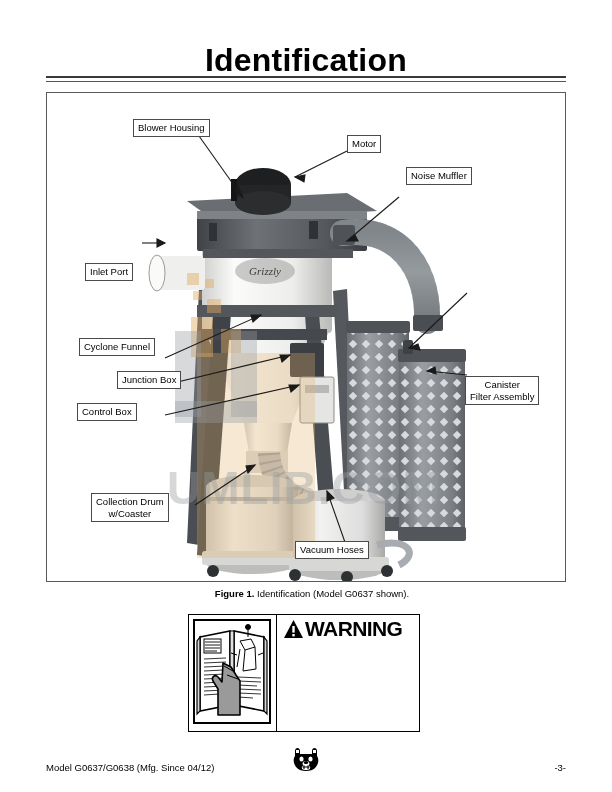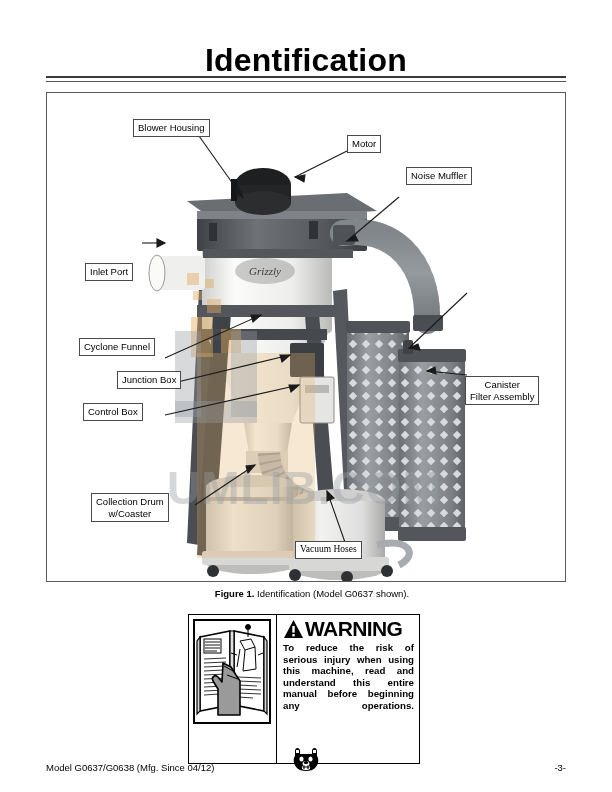--- a/index.html
+++ b/index.html
@@ -138,21 +138,21 @@
     font-size: 9.5px;
   }
   .caption b { font-weight: bold; margin-left: 12px; }
 
   
   .warning-box {
     position: absolute;
     left: 188px;
     top: 614px;
     width: 232px;
-    height: 150px;
+    height: 118px;
     border: 1.5px solid #000;
     background: #fff;
     display: flex;
     box-sizing: border-box;
   }
   .warn-illus {
     width: 88px;
     border-right: 1.5px solid #000;
     box-sizing: border-box;
     position: relative;
@@ -411,24 +411,24 @@
   </svg>
 
   <div class="callout" style="left:86px;  top:26px;">Blower Housing</div>
   <div class="callout" style="left:300px; top:42px;">Motor</div>
   <div class="callout" style="left:352px; top:74px;margin-left:7px;">Noise Muffler</div>
   <div class="callout" style="left:38px;  top:138px;margin-top:32px;">Inlet Port</div>
   <div class="callout" style="left:32px;  top:245px;">Cyclone Funnel</div>
   <div class="callout" style="left:418px; top:264px;margin-top:19px;">Canister
 Filter Assembly</div>
   <div class="callout" style="left:42px;  top:278px;margin-left:28px;">Junction Box</div>
-  <div class="callout" style="left:36px;  top:310px;">Control Box</div>
+  <div class="callout" style="left:30px;  top:310px;">Control Box</div>
   <div class="callout" style="left:44px;  top:400px;">Collection Drum
 w/Coaster</div>
-  <div class="callout" style="left:248px; top:448px;font-family:Liberation Serif, serif;">Vacuum Hoses</div>
+  <div class="callout" style="left:248px; top:448px;">Vacuum Hoses</div>
 </div>
 
 <div class="caption">
   <b>Figure 1.</b><span> Identification (Model G0637 shown).</span>
 </div>
 
 <div class="warning-box">
   <div class="warn-illus">
     <svg width="78" height="105" viewBox="0 0 78 105">
       <rect x="1" y="1" width="76" height="103" fill="#fff" stroke="#000" stroke-width="2"></rect>
@@ -486,21 +486,20 @@
   </div>
   <div class="warn-body">
     <div class="warn-head">
       <svg width="21" height="20" viewBox="0 0 21 20">
         <polygon points="10.5,1 20,19 1,19" fill="#000"></polygon>
         <rect x="9.3" y="7" width="2.4" height="6.6" fill="#fff"></rect>
         <rect x="9.3" y="15" width="2.4" height="2.4" fill="#fff"></rect>
       </svg>
       <span class="warn-title">WARNING</span>
     </div>
-    <div class="warn-text">To reduce the risk of serious injury when using this machine, read and understand this entire manual before beginning any operations.</div>
   </div>
 </div>
 
 <div class="footer">
   <div class="footer-left">Model G0637/G0638 (Mfg. Since 04/12)</div>
   <div class="footer-logo">
     <svg width="30" height="28" viewBox="0 0 30 28">
       <path d="M4 5 C4 1, 9 1, 9 5 L9 8 L21 8 L21 5 C21 1, 26 1, 26 5 L26 10
                C28 13, 28 18, 24 22 C21 26, 9 26, 6 22 C2 18, 2 13, 4 10 Z" fill="#000"></path>
       <rect x="5" y="4" width="3" height="3" fill="#fff"></rect>

